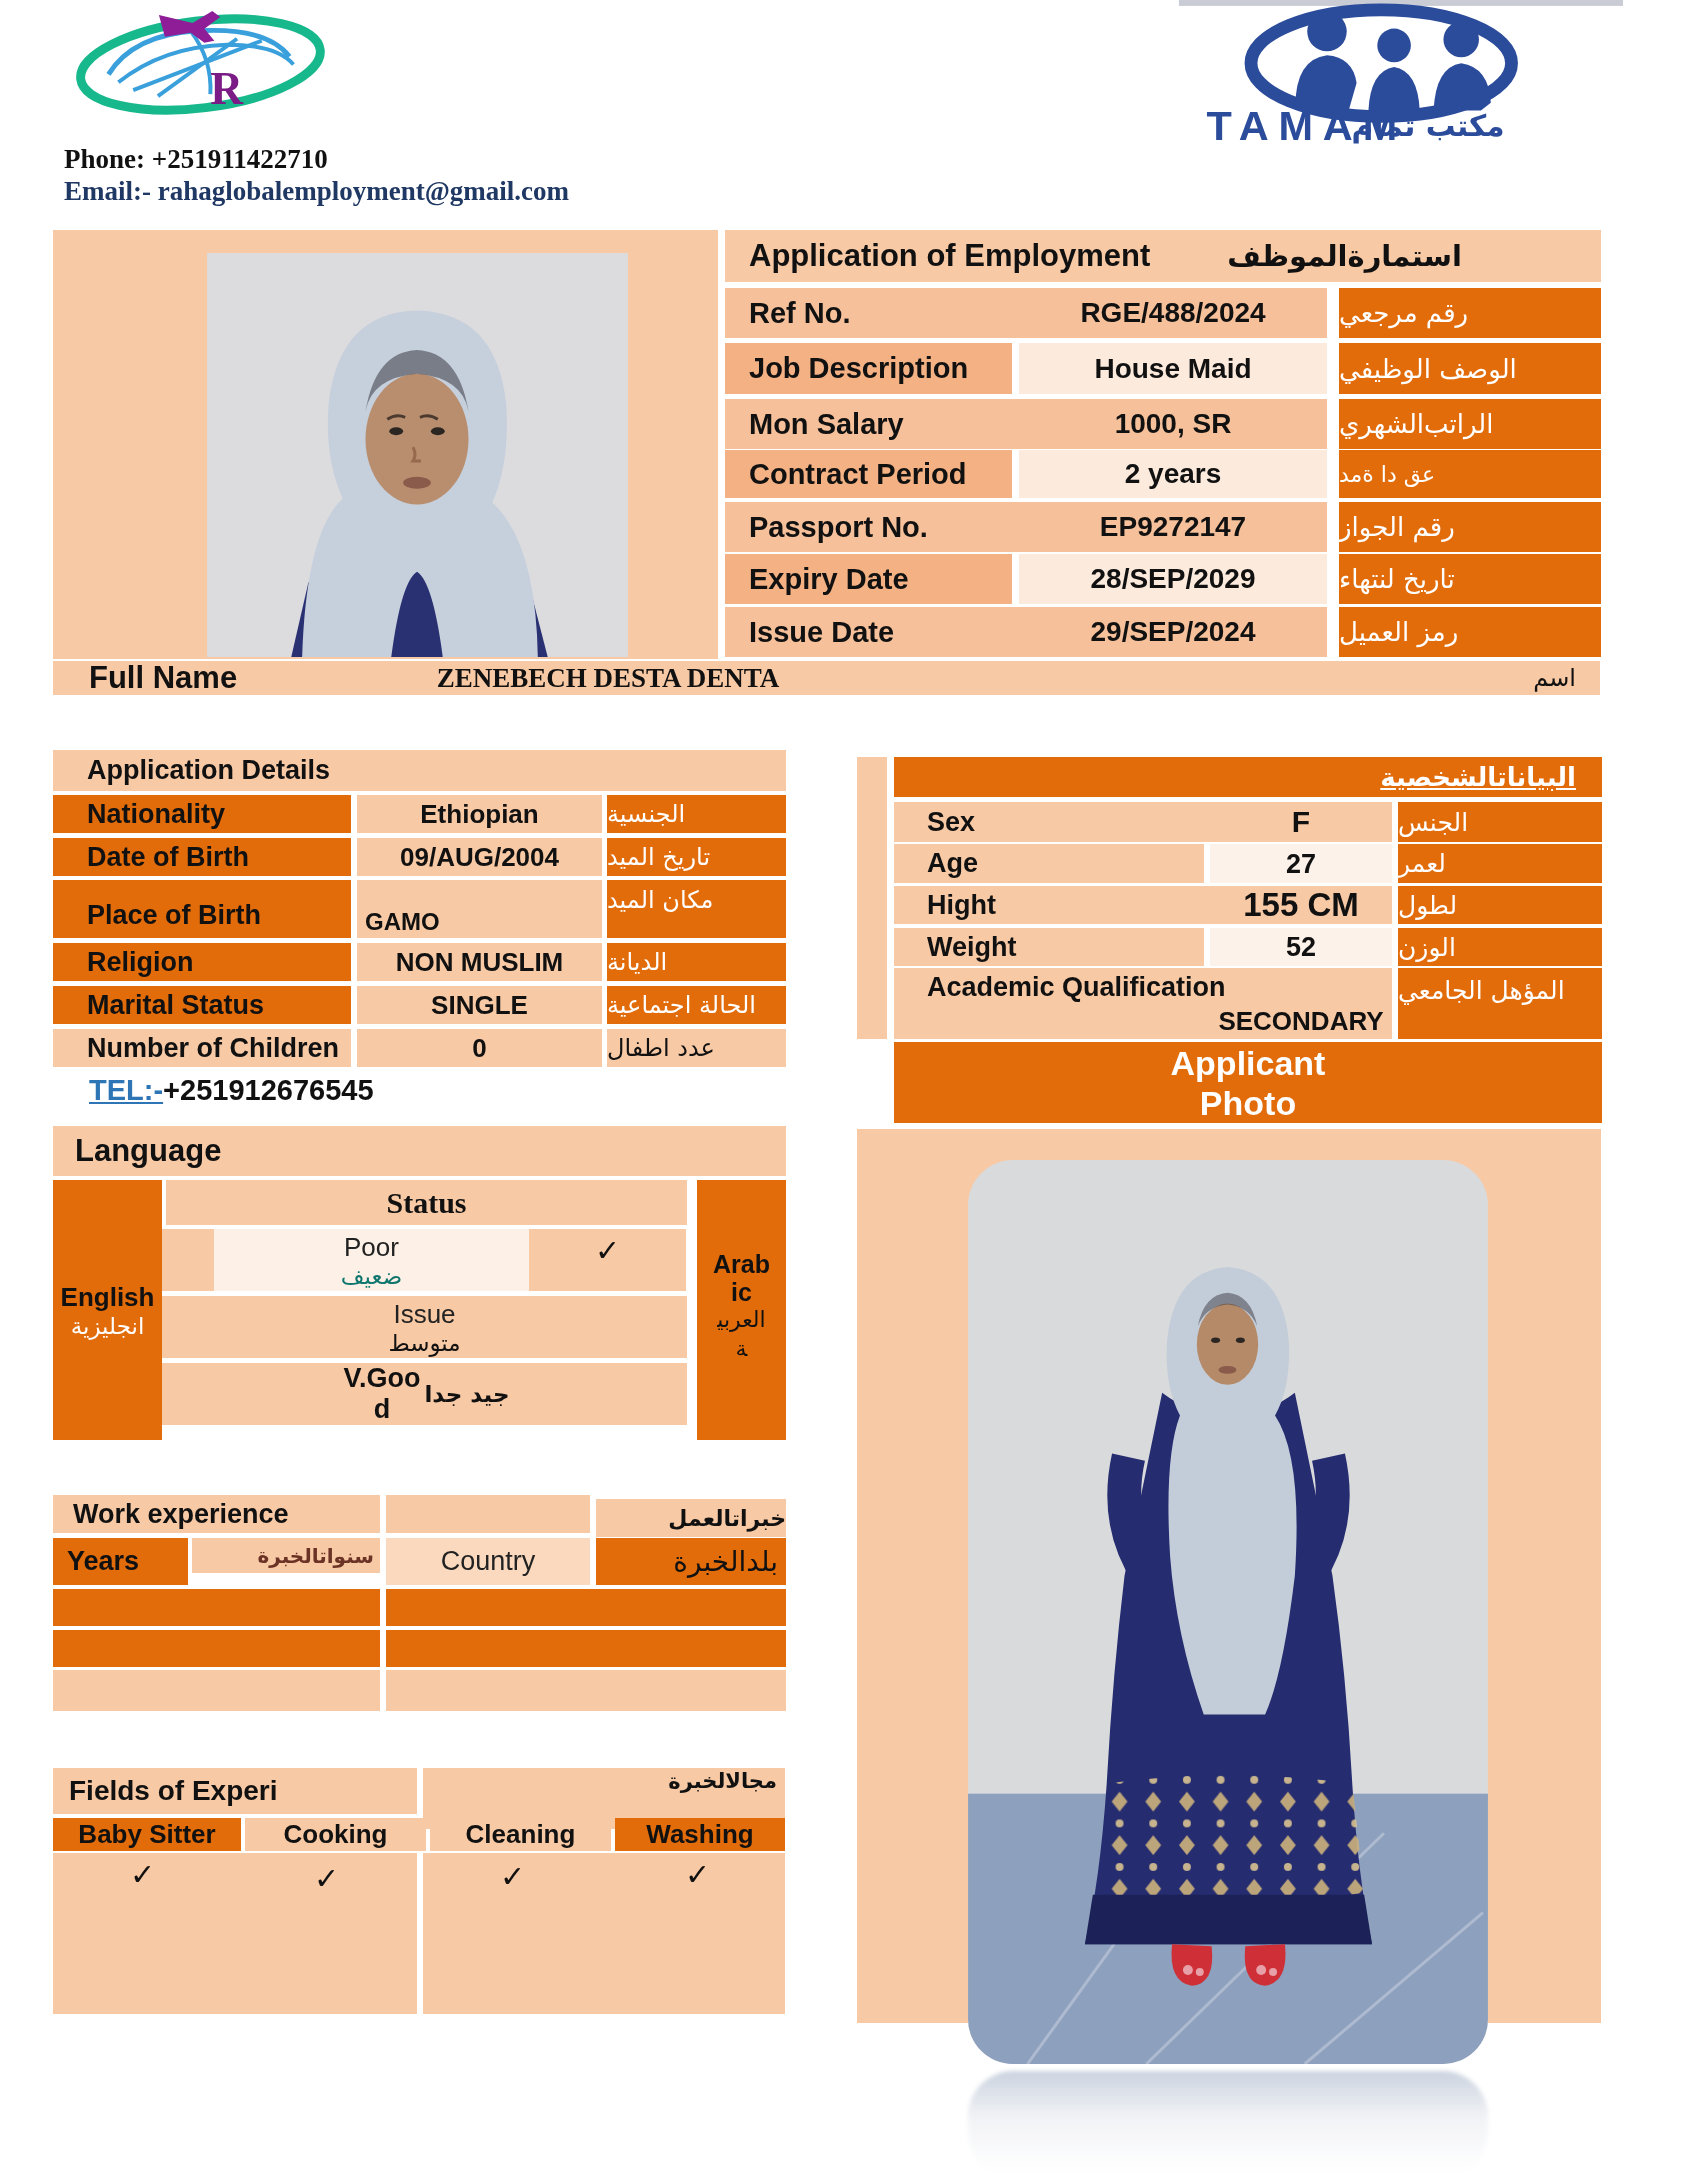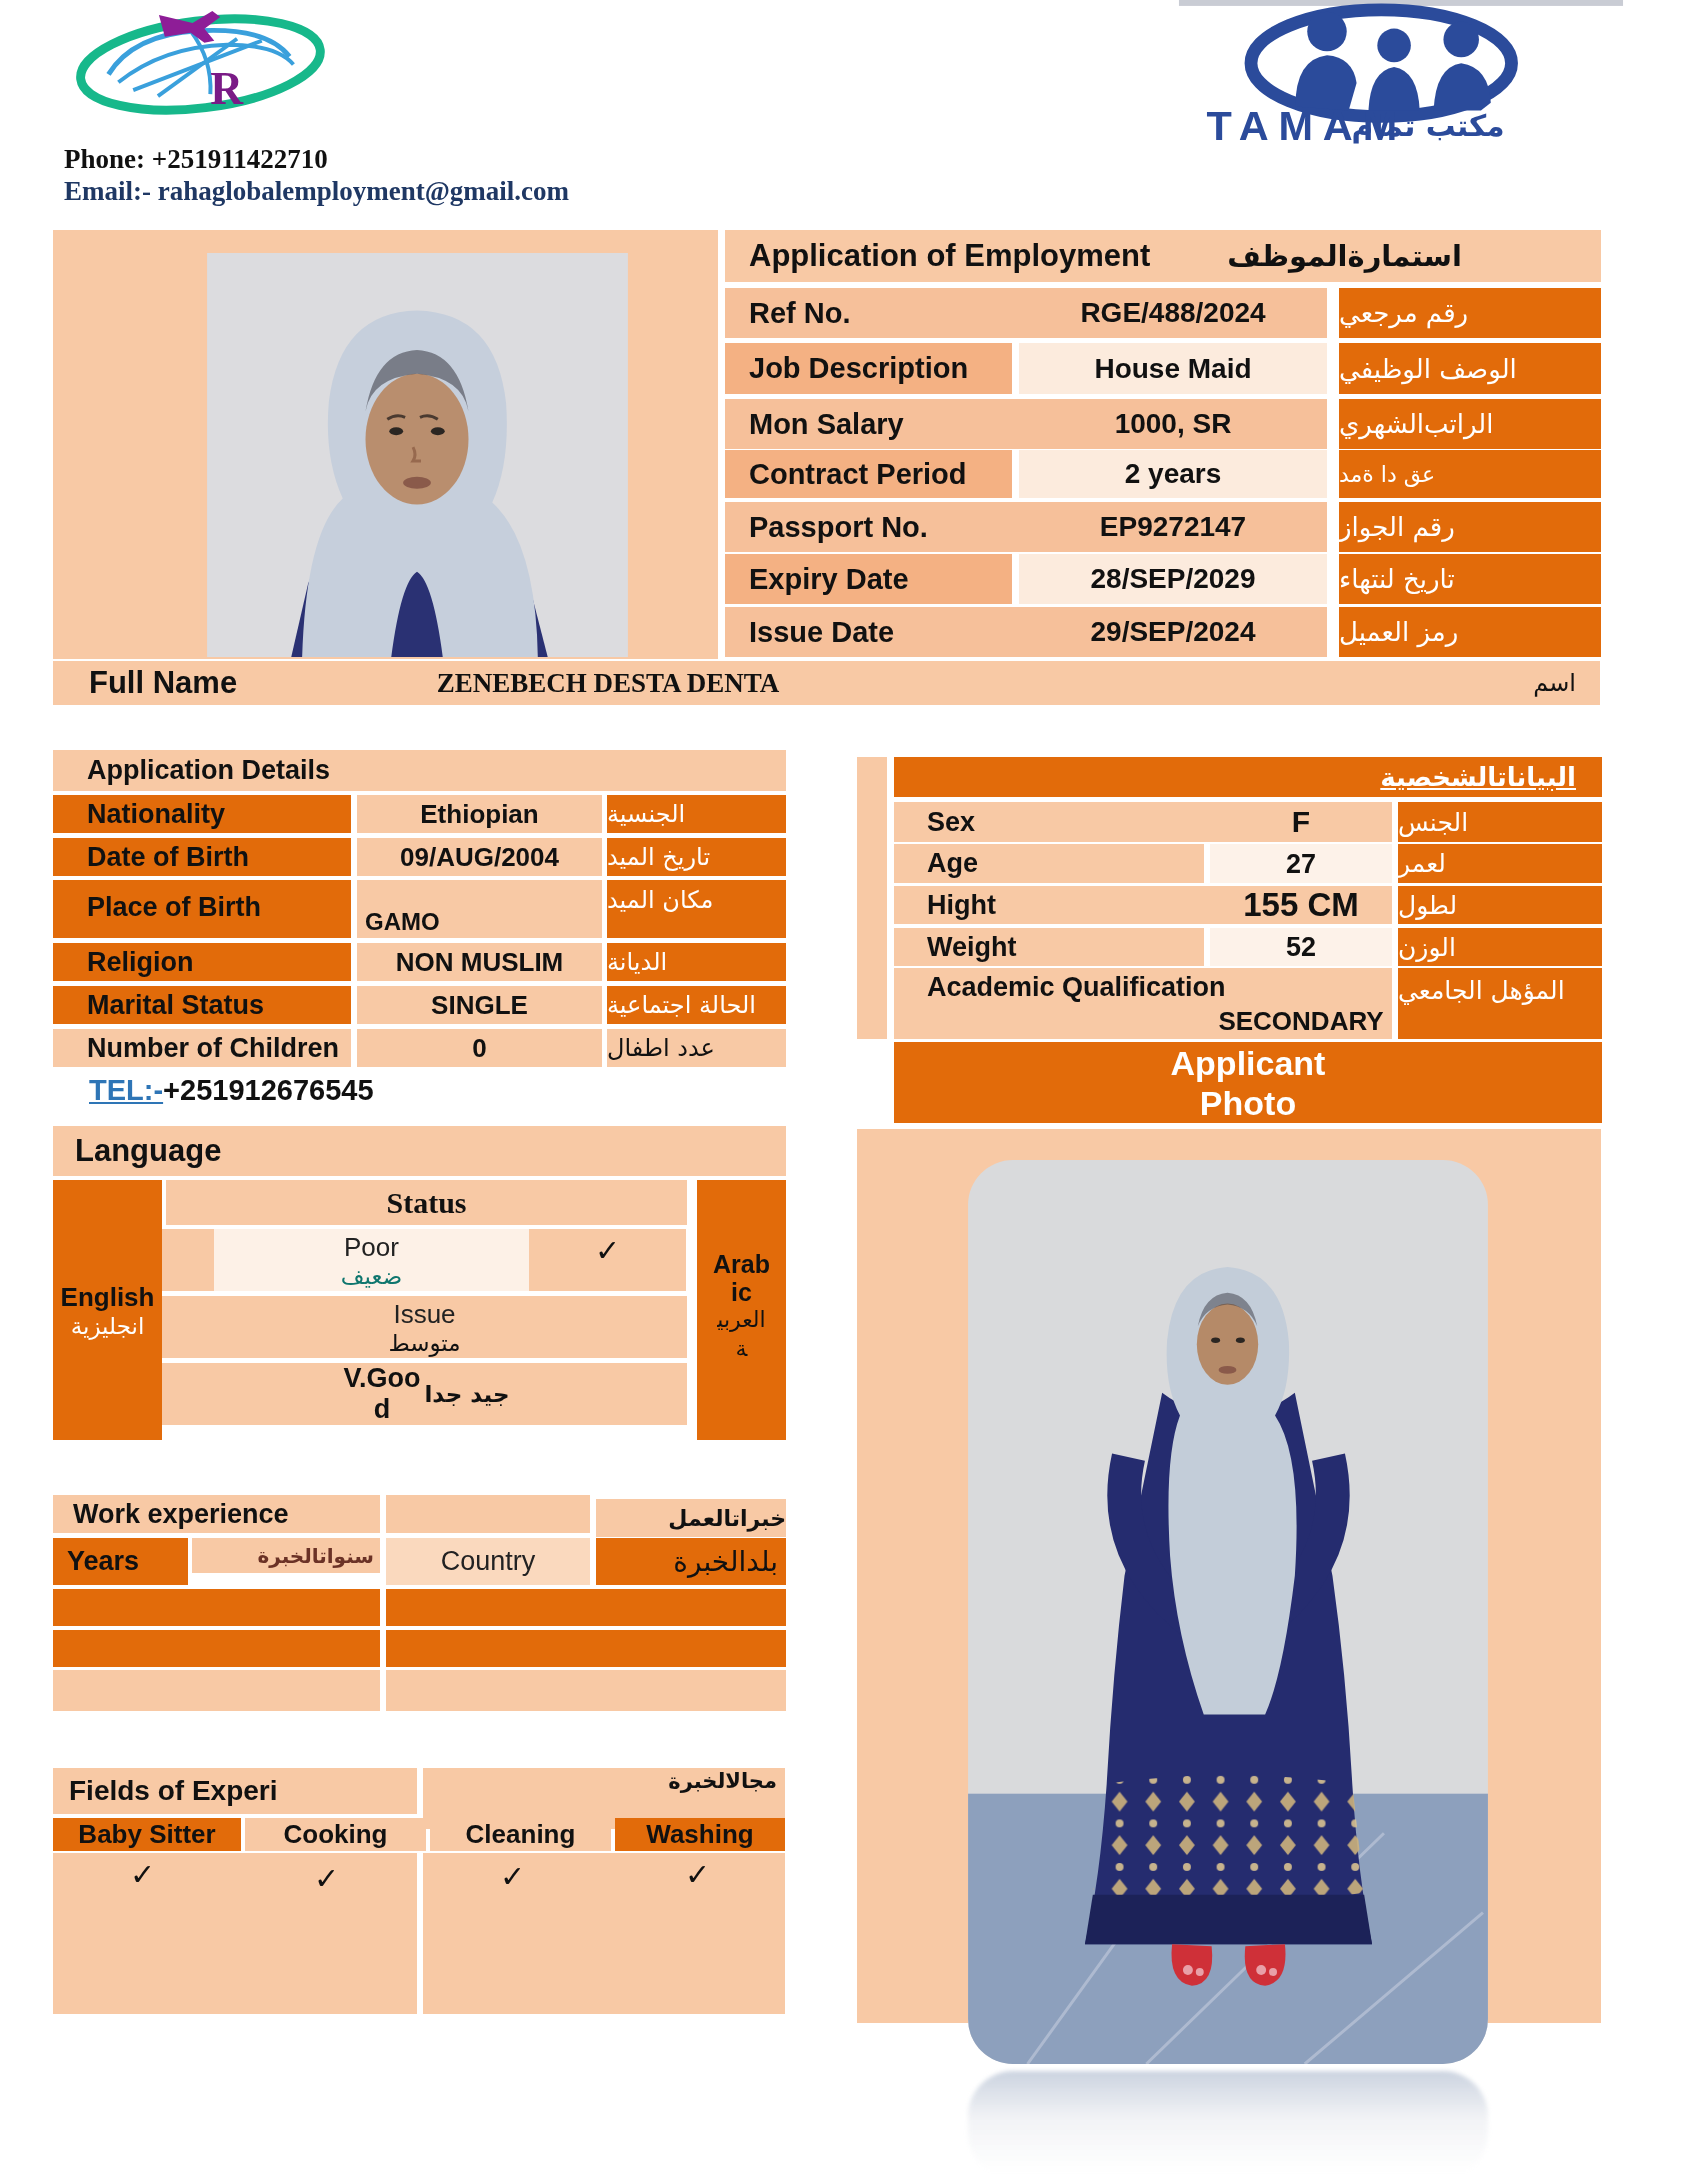--- a/index.html
+++ b/index.html
@@ -147,21 +147,21 @@
   </div>
 
   <div class="mt-row" style="top:607px;height:50px">
     <div class="mt-main">
         <span class="lbl">Issue Date</span>
       </div>
     <span class="mt-val val">29/SEP/2024</span>
     <div class="mt-ar ar arw">رمز العميل</div>
   </div>
 
-  <div class="cell" style="left:53px;top:661px;width:1547px;height:44px;background:var(--peach)">
+  <div class="cell" style="left:53px;top:661px;width:1547px;height:34px;background:var(--peach)">
     <span class="lbl" style="padding-left:36px;font-size:31px">Full Name</span>
     <span class="serif abs" style="left:347px;width:416px;text-align:center;font-weight:bold;font-size:27px;color:#111">ZENEBECH DESTA DENTA</span>
     <span class="ar abs" style="right:24px;font-size:24px;color:#111">اسم</span>
   </div>
 
   <div class="cell" style="left:53px;top:750px;width:733px;height:41px;background:var(--peach)">
     <span class="lbl" style="padding-left:34px;font-size:27px">Application Details</span>
   </div>
 
   <div class="ad-row" style="top:795px;height:38px">
@@ -176,21 +176,21 @@
   <div class="ad-row" style="top:838px;height:38px">
     <div class="ad-lab">
         <span class="lbl" style="font-size:27px">Date of Birth</span>
       </div>
     <div class="ad-val">
         <span class="val" style="font-size:26px">09/AUG/2004</span>
       </div>
     <div class="ad-ar ar arw">تاريخ الميد</div>
   </div>
   <div class="ad-row" style="top:880px;height:58px">
-    <div class="ad-lab" style="align-items:flex-start;padding-top:12px">
+    <div class="ad-lab" style="align-items:flex-start;padding-top:20px">
         <span class="lbl" style="font-size:27px">Place of Birth</span>
       </div>
     <div class="ad-val" style="align-items:flex-end;justify-content:flex-start;padding:0 0 2px 8px">
         <span class="val" style="font-size:24px">GAMO</span>
       </div>
     <div class="ad-ar ar arw" style="align-items:flex-start;padding-top:6px">مكان الميد</div>
   </div>
   <div class="ad-row" style="top:943px;height:38px">
     <div class="ad-lab">
         <span class="lbl" style="font-size:27px">Religion</span>

